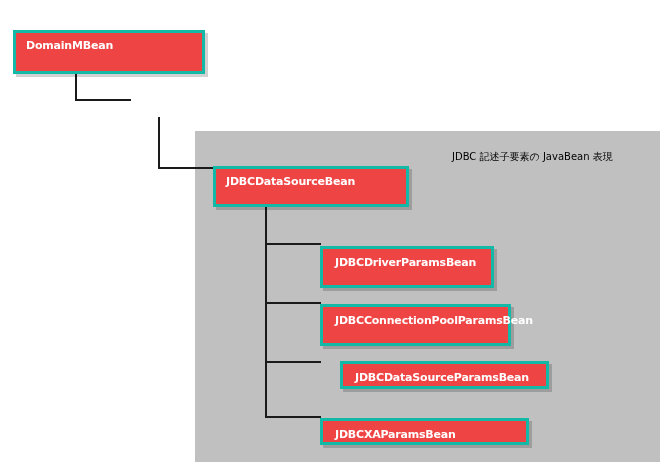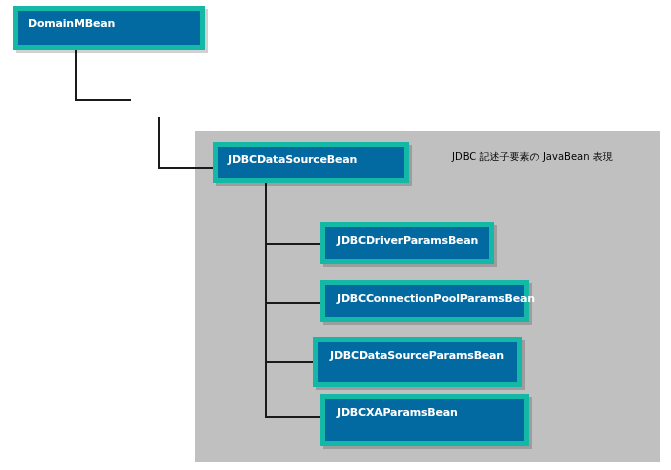--- a/index.html
+++ b/index.html
@@ -18,24 +18,25 @@
     width: 671px;
     height: 470px;
     background: #ffffff;
   }
   .panel {
     position: absolute;
     background: #c0c0c0;
   }
   .node {
     position: absolute;
-    background: #0369a1;
-    border: 5px solid #14b8a6;
+    background: #ef4444;
+    border: 3px solid #14b8a6;
     box-shadow: 3px 3px 0 0 rgba(0,0,0,0.18);
     box-sizing: border-box;
+    margin-top: 24px;
   }
   .node .label {
     position: absolute;
     left: 10px;
     top: 6px;
     color: #ffffff;
     font-size: 11px;
     font-weight: bold;
     font-family: "DejaVu Sans", sans-serif;
     letter-spacing: -0.2px;
@@ -90,25 +91,25 @@
 
 
   <div class="node" style="left:213px; top:142px; width:196px; height:41px;padding-left:48px;">
     <span class="label">JDBCDataSourceBean</span>
   </div>
 
   <div class="node sub" style="left:320px; top:222px; width:174px; height:42px;">
     <span class="label">JDBCDriverParamsBean</span>
   </div>
 
-  <div class="node sub" style="left:320px; top:280px; width:209px; height:42px;text-align:right;">
+  <div class="node sub" style="left:320px; top:280px; width:191px; height:42px;text-align:right;">
     <span class="label">JDBCConnectionPoolParamsBean</span>
   </div>
 
-  <div class="node sub" style="left:313px; top:337px; width:209px; height:50px;">
+  <div class="node sub" style="left:340px; top:337px; width:209px; height:28px;">
     <span class="label">JDBCDataSourceParamsBean</span>
   </div>
 
-  <div class="node sub" style="left:320px; top:394px; width:209px; height:52px;">
+  <div class="node sub" style="left:320px; top:394px; width:209px; height:27px;">
     <span class="label">JDBCXAParamsBean</span>
   </div>
 
 </div>
 
 </body></html>

